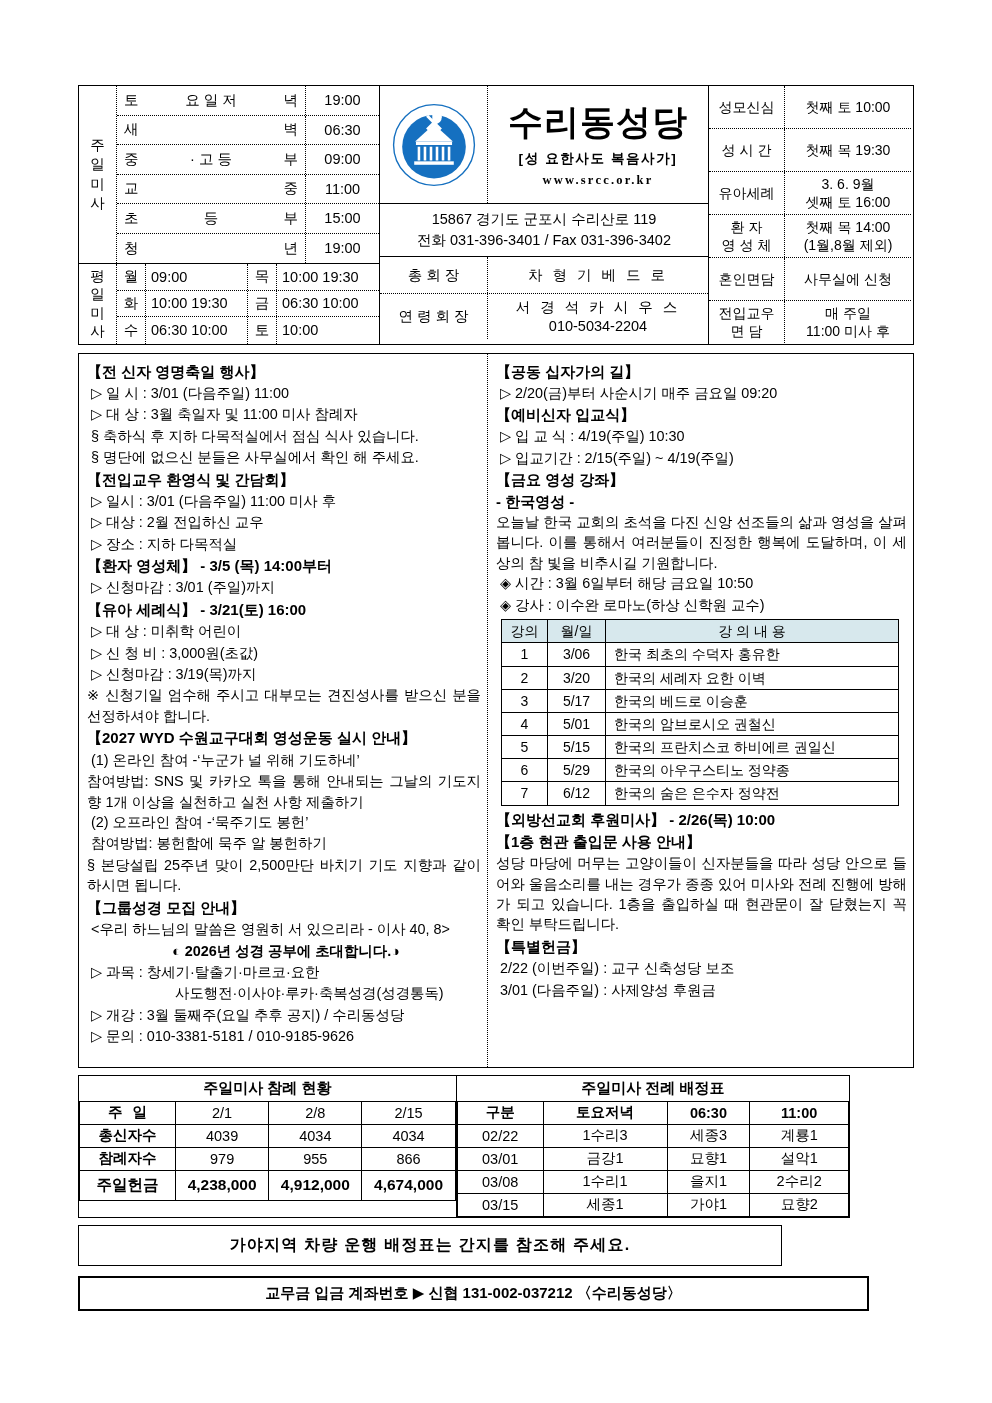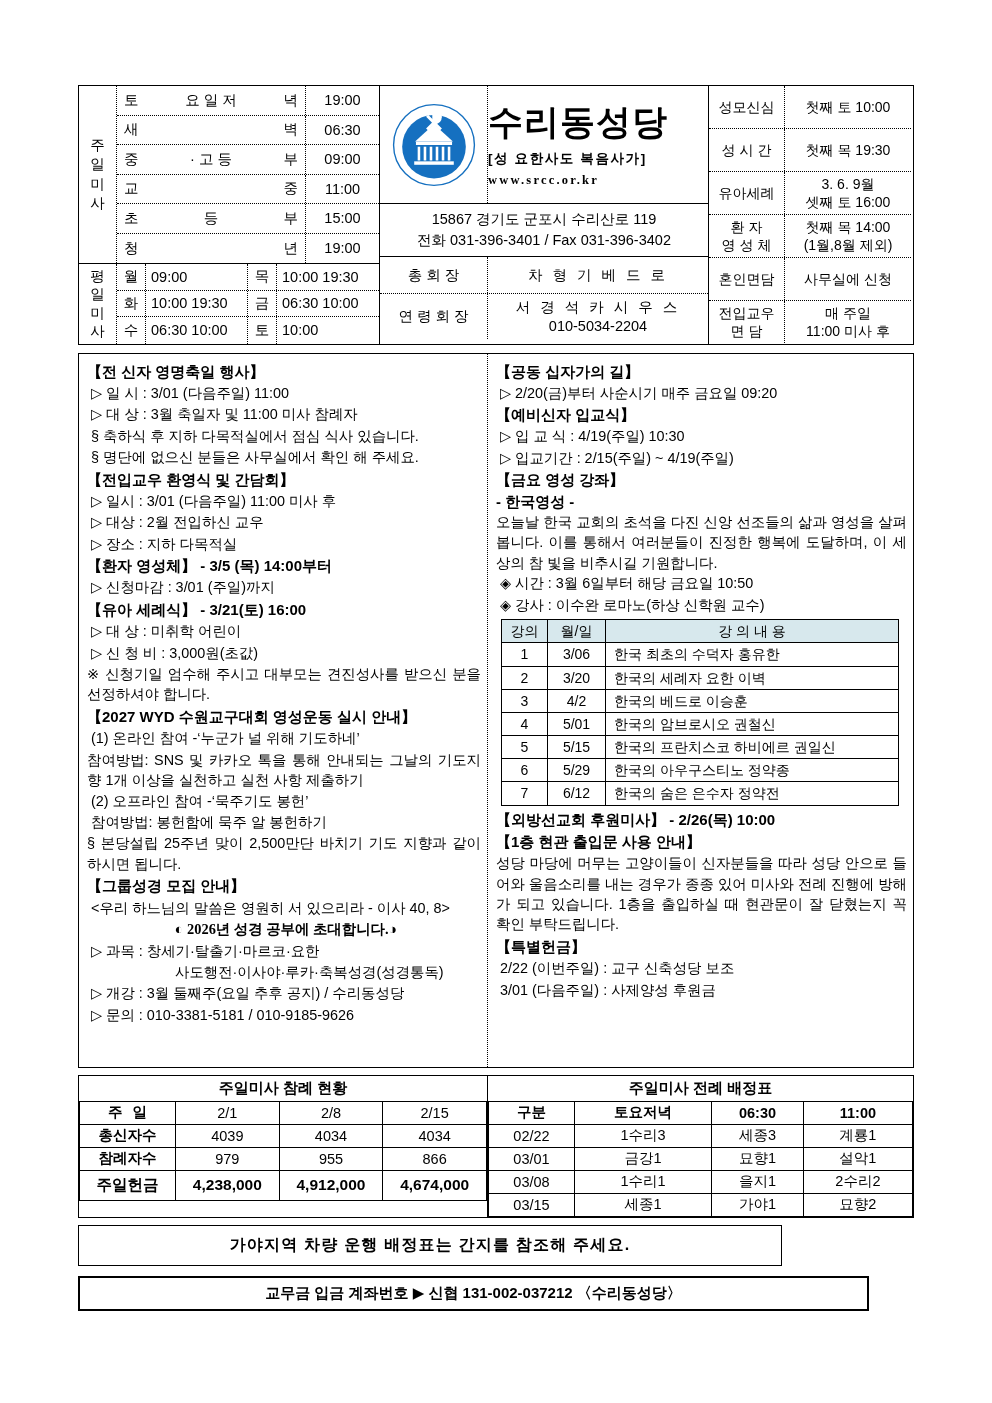--- a/index.html
+++ b/index.html
@@ -64,21 +64,21 @@
           justify-content: center; border-right: 1.1px dotted #000; }
   .wk-t { width: 102px; font-size: 14.5px; display: flex; align-items: center;
           padding-left: 5px; border-right: 1.1px dotted #000; }
   .wk-t.last { border-right: none; width: 102px; }
 
   
   .mid-top { display: flex; border-bottom: 1.6px solid #000; height: 118px; }
   .logo-cell { width: 108px; border-right: 1.1px dotted #000;
                display: flex; align-items: center; justify-content: center; }
   .name-cell { flex: 1; display: flex; flex-direction: column;
-               align-items: flex-start; justify-content: center; padding-top: 2px; }
+               align-items: center; justify-content: center; padding-top: 2px; }
   .church-name { font-size: 35px; font-weight: bold; letter-spacing: 1px; line-height: 1.1; }
   .church-sub { font-size: 13.5px; font-weight: bold; letter-spacing: 1.6px; margin-top: 9px; }
   .church-url { font-size: 12.5px; font-weight: bold; letter-spacing: 2.2px;
                 font-family: "Liberation Serif", "DejaVu Serif", serif; margin-top: 5px; }
   .addr-cell { border-bottom: 1.6px solid #000; padding: 5px 0 6px;
                text-align: center; font-size: 14.5px; line-height: 1.42; }
   .off-row { display: flex; border-bottom: 1.1px dotted #000; height: 37px; }
   .off-row.last { border-bottom: none; height: 45px; justify-content: flex-end; }
   .off-k { width: 108px; font-size: 14.5px; display: flex; align-items: center;
            justify-content: space-around; border-right: 1.1px dotted #000; padding: 0 8px; }
@@ -104,33 +104,33 @@
     width: 836px;
     height: 715px;
   }
   .col { padding: 6px 6px 0 8px; }
   .col-l { width: 409px; border-right: 1.6px dotted #000; }
   .col-r { width: 425px; }
   .ttl { font-size: 15px; font-weight: bold; margin: 2px 0 1px; line-height: 1.35; }
   .li { font-size: 14.4px; line-height: 1.42; margin: 0 0 1px 4px; }
   .p { font-size: 14.4px; line-height: 1.42; margin: 0; text-align: justify; }
   .center { text-align: center; }
-  .bld { font-weight: bold; font-family: Liberation Serif, serif; }
+  .bld { font-weight: bold; }
 
   
   table.lect { border-collapse: collapse; width: 398px; margin: 4px 0 4px 5px; }
   table.lect th, table.lect td { border: 1.1px solid #000; font-size: 14px;
       padding: 2px 3px; text-align: center; font-weight: normal; line-height: 1.3; }
   table.lect thead th { background: #d7e8ed; }
   table.lect td.desc { text-align: left; padding-left: 8px; }
   table.lect th.c1, table.lect td.c1 { width: 46px; }
   table.lect th.c2, table.lect td.c2 { width: 58px; }
 
   
-  .stats-wrap { margin-top: 7px; border: 1.6px solid #000; display: flex; width: 836px; }
+  .stats-wrap { margin-top: 7px; border: 1.6px solid #000; display: flex; width: 772px; }
   .stats-l { width: 409px; border-right: 1.6px solid #000; }
   .stats-r { width: 425px; }
   .stats-cap { text-align: center; font-size: 15px; font-weight: bold;
                padding: 3px 0 3px; }
   table.st { border-collapse: collapse; width: 100%; }
   table.st td, table.st th { border: 1.2px solid #000; font-size: 14.5px;
       text-align: center; padding: 1.5px 2px; font-weight: normal; }
   table.st .hd { font-weight: bold; letter-spacing: 3px; text-indent: 3px; }
   table.st .rh { font-weight: bold; }
   table.st .big { font-weight: bold; font-size: 15.5px; padding: 4px 2px; }
@@ -344,20 +344,21 @@
       <div class="li">▷ 일시 : 3/01 (다음주일) 11:00 미사 후</div>
       <div class="li">▷ 대상 : 2월 전입하신 교우</div>
       <div class="li">▷ 장소 : 지하 다목적실</div>
 
       <div class="ttl">【환자 영성체】 - 3/5 (목) 14:00부터</div>
       <div class="li">▷ 신청마감 : 3/01 (주일)까지</div>
 
       <div class="ttl">【유아 세례식】 - 3/21(토) 16:00</div>
       <div class="li">▷ 대     상 : 미취학 어린이</div>
       <div class="li">▷ 신 청 비 : 3,000원(초값)</div>
+      <div class="li">▷ 신청마감 : 3/19(목)까지</div>
       <div class="p">※ 신청기일 엄수해 주시고 대부모는 견진성사를 받으신 분을 선정하셔야 합니다.</div>
 
       <div class="ttl">【2027 WYD 수원교구대회 영성운동 실시 안내】</div>
       <div class="li"> (1) 온라인 참여 -‘누군가 널 위해 기도하네’</div>
       <div class="p">참여방법: SNS 및 카카오 톡을 통해 안내되는 그날의 기도지향 1개 이상을 실천하고 실천 사항 제출하기</div>
       <div class="li">(2) 오프라인 참여 -‘묵주기도 봉헌’</div>
       <div class="li">참여방법: 봉헌함에 묵주 알 봉헌하기</div>
       <div class="p">§ 본당설립 25주년 맞이 2,500만단 바치기 기도 지향과 같이 하시면 됩니다.</div>
 
       <div class="ttl">【그룹성경 모집 안내】</div>
@@ -397,21 +398,21 @@
             <td class="c2">3/06</td>
             <td class="desc">한국 최초의 수덕자 홍유한</td>
           </tr>
           <tr>
             <td class="c1">2</td>
             <td class="c2">3/20</td>
             <td class="desc">한국의 세례자 요한 이벽</td>
           </tr>
           <tr>
             <td class="c1">3</td>
-            <td class="c2">4/2</td>
+            <td class="c2">5/17</td>
             <td class="desc">한국의 베드로 이승훈</td>
           </tr>
           <tr>
             <td class="c1">4</td>
             <td class="c2">5/01</td>
             <td class="desc">한국의 암브로시오 권철신</td>
           </tr>
           <tr>
             <td class="c1">5</td>
             <td class="c2">5/15</td>

